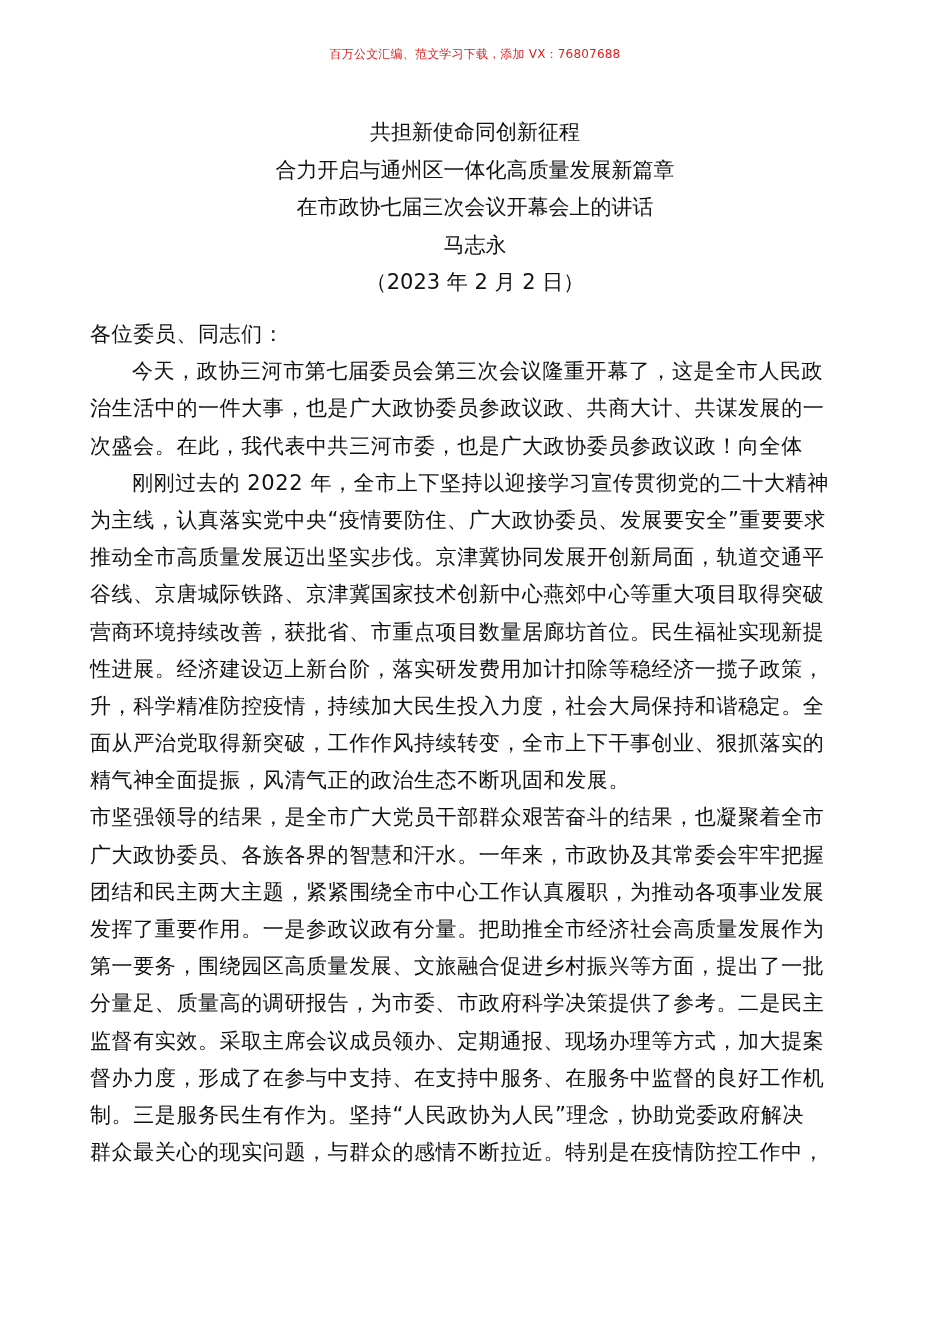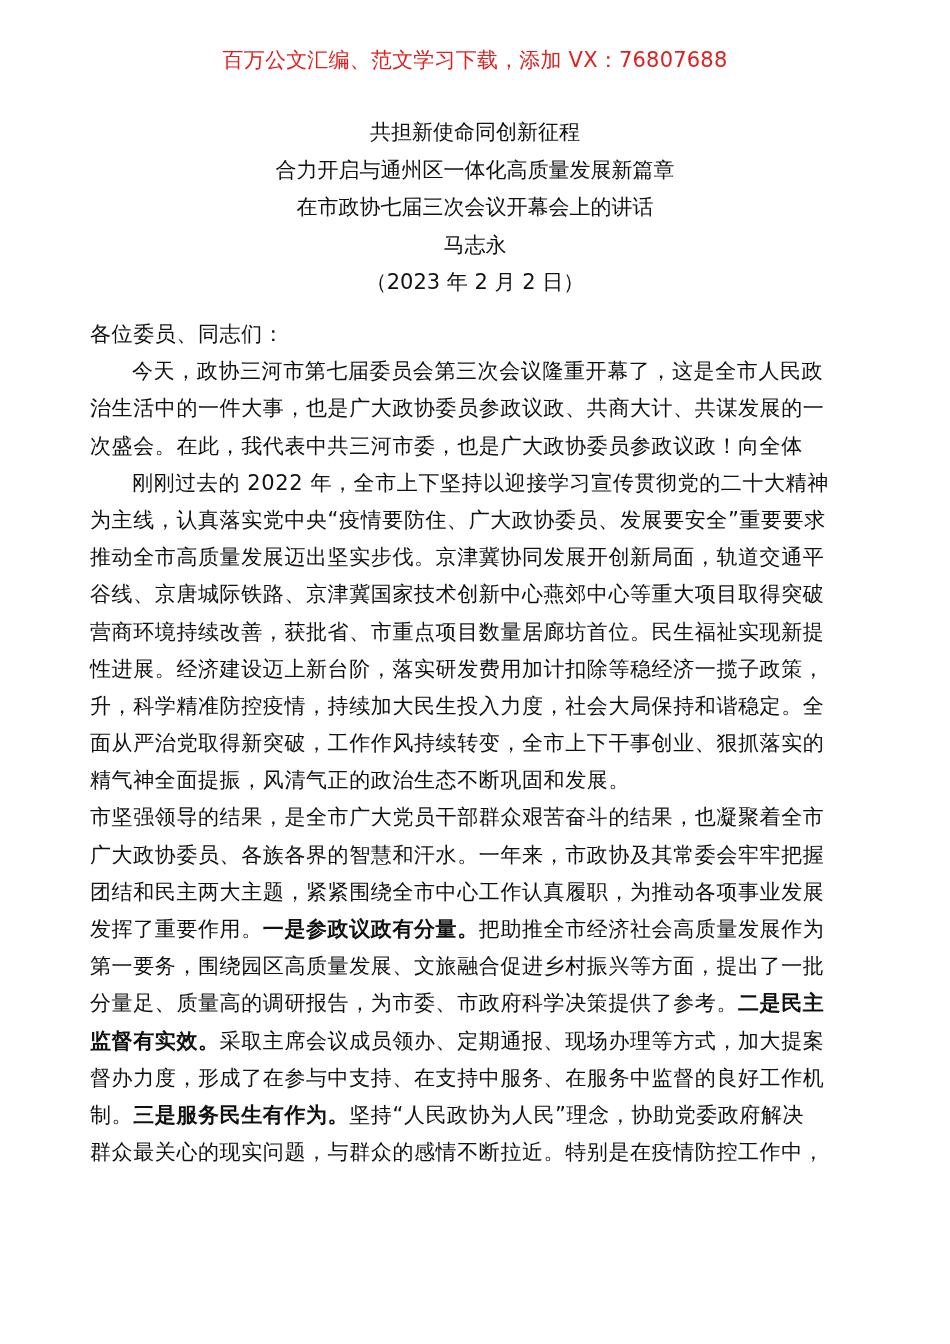--- a/index.html
+++ b/index.html
@@ -1,25 +1,25 @@
 <!DOCTYPE html>
 <html><head>
   <meta charset="utf-8">
   <style>
     html, body { margin: 0; padding: 0; background: #ffffff; }
     body { width: 950px; height: 1344px; position: relative; overflow: hidden;
            font-family: "DejaVu Sans", "Liberation Sans", sans-serif; color: #111; }
     .header-note { position: absolute; top: 46px; left: 0; width: 950px; text-align: center;
-                   color: #e02020; font-size: 21px; letter-spacing: 0.2px; }
+                   color: #e02020; font-size: 12px; letter-spacing: 0.2px; }
     .title-block { position: absolute; top: 114px; left: 0; width: 950px; text-align: center; }
     .title-line { font-size: 21px; line-height: 37.5px; height: 37.5px; white-space: nowrap; }
     .body-block { position: absolute; top: 316px; left: 90px; width: 780px; }
     .line { font-size: 21px; line-height: 37.2px; height: 37.2px; white-space: nowrap; letter-spacing: 0.6px; }
     .indent { padding-left: 42px; }
-    b { font-weight: bold; }
+    b { font-weight: normal; }
     .footer { position: absolute; top: 1355px; left: 628px; font-size: 15px; color: #111;
               white-space: nowrap; text-align: center; }
     .footer .pg { font-family: "DejaVu Serif", serif; font-size: 18px; margin-left: 10px; }
   </style>
 </head>
 <body>
 
 <div class="header-note">百万公文汇编、范文学习下载，添加 VX：76807688</div>
 
 <div class="title-block">

